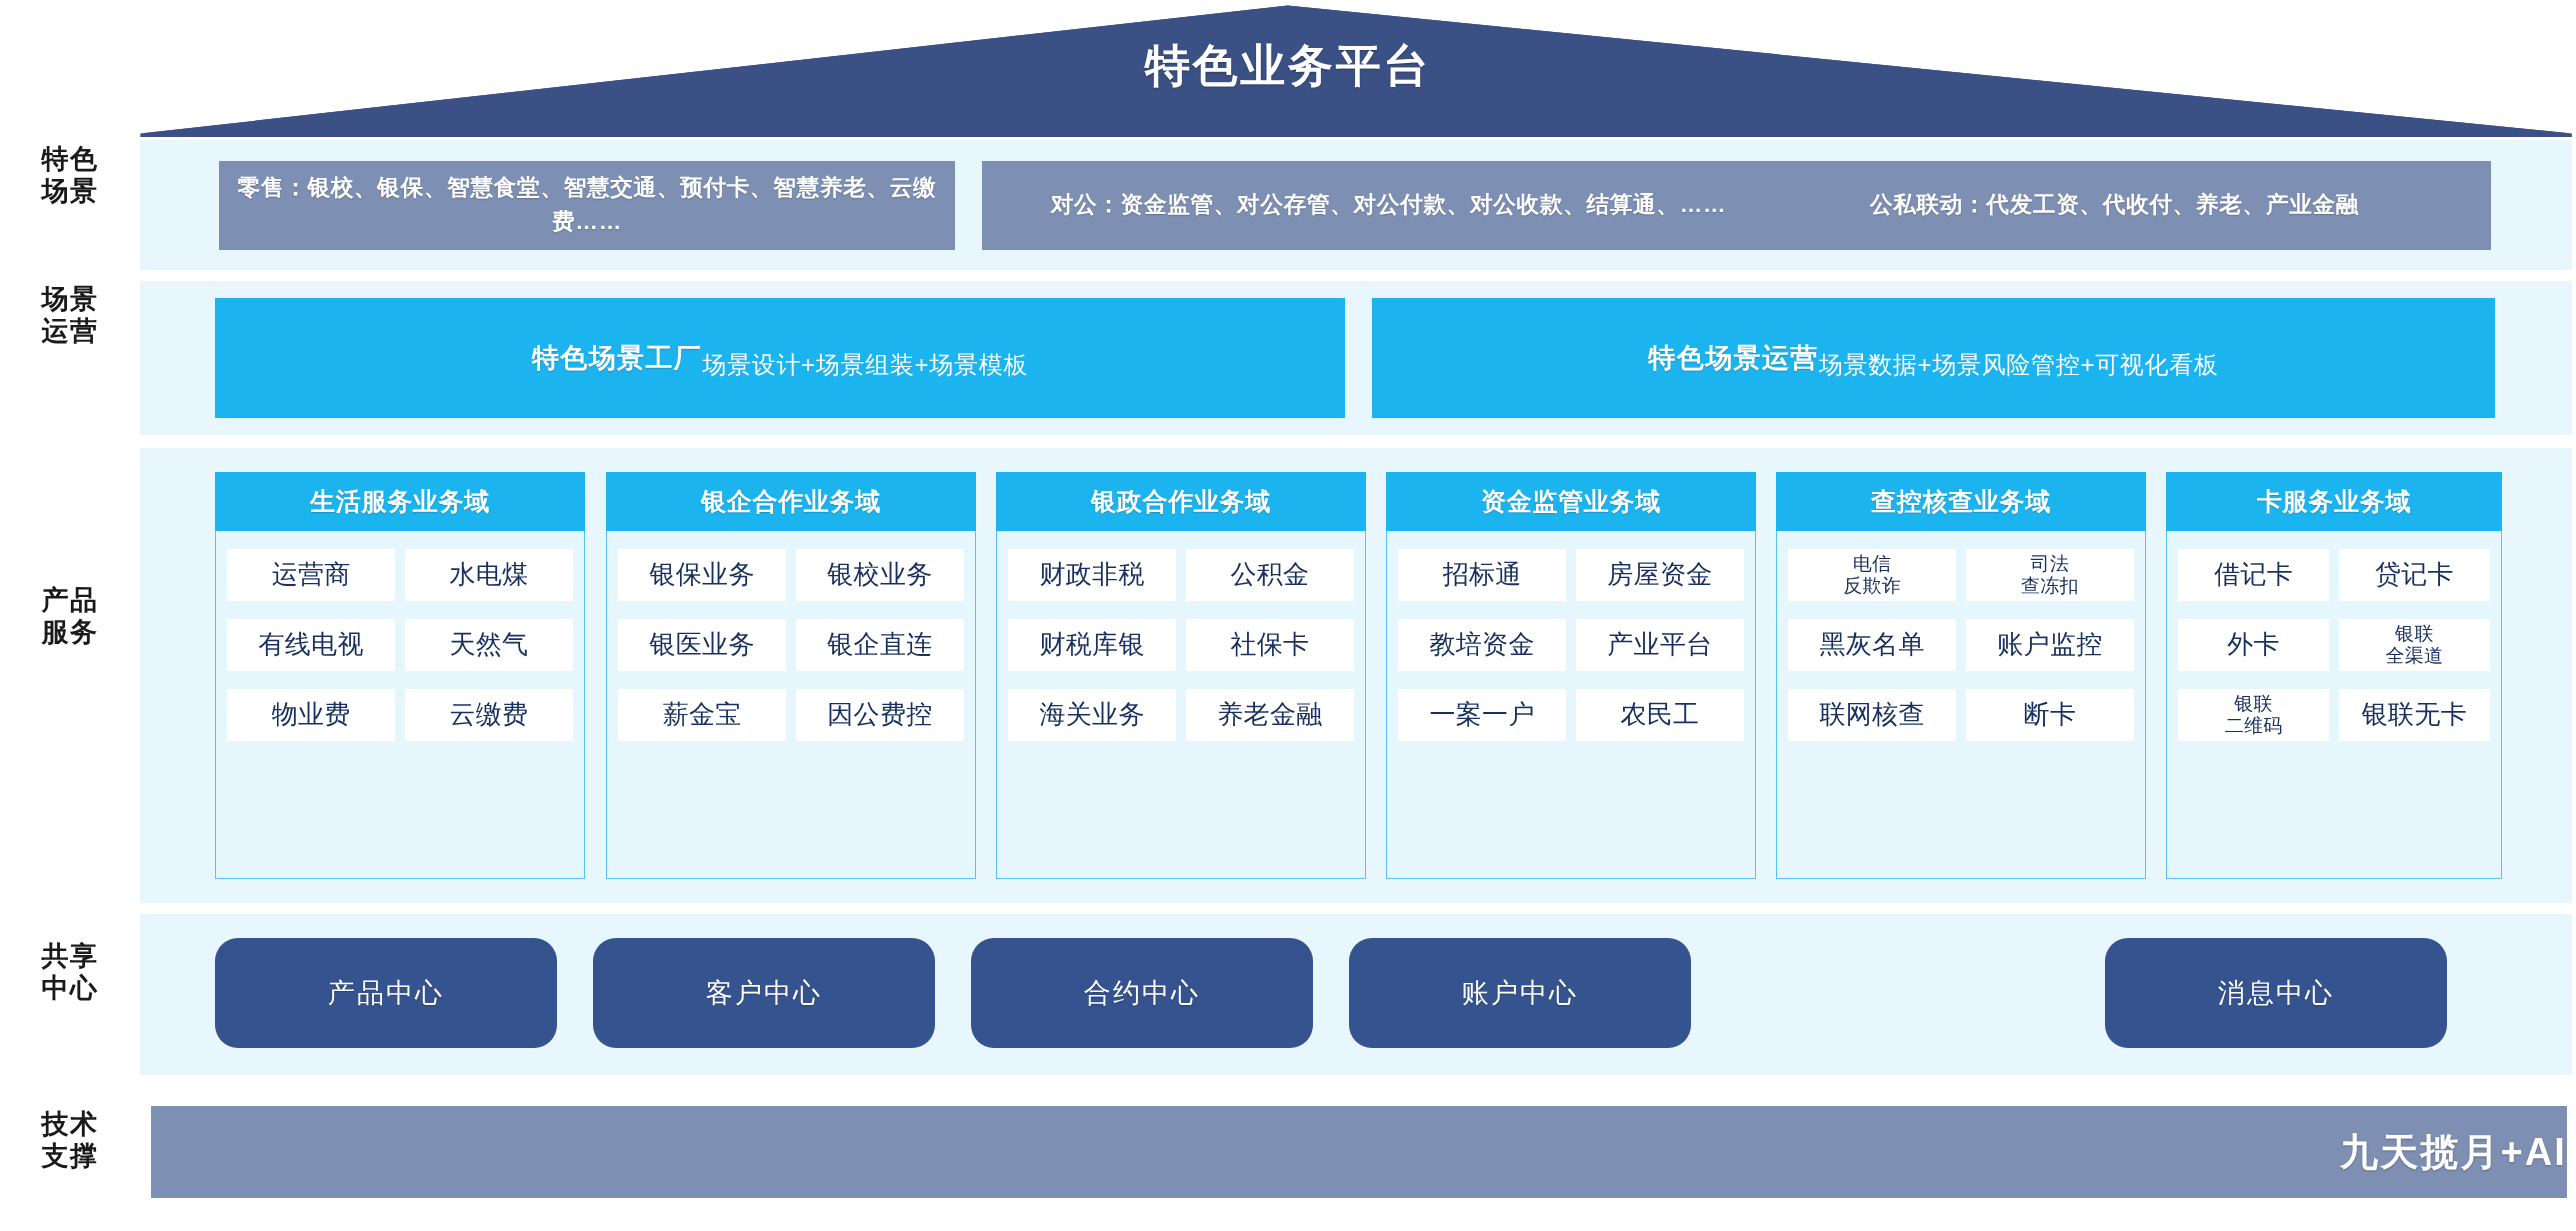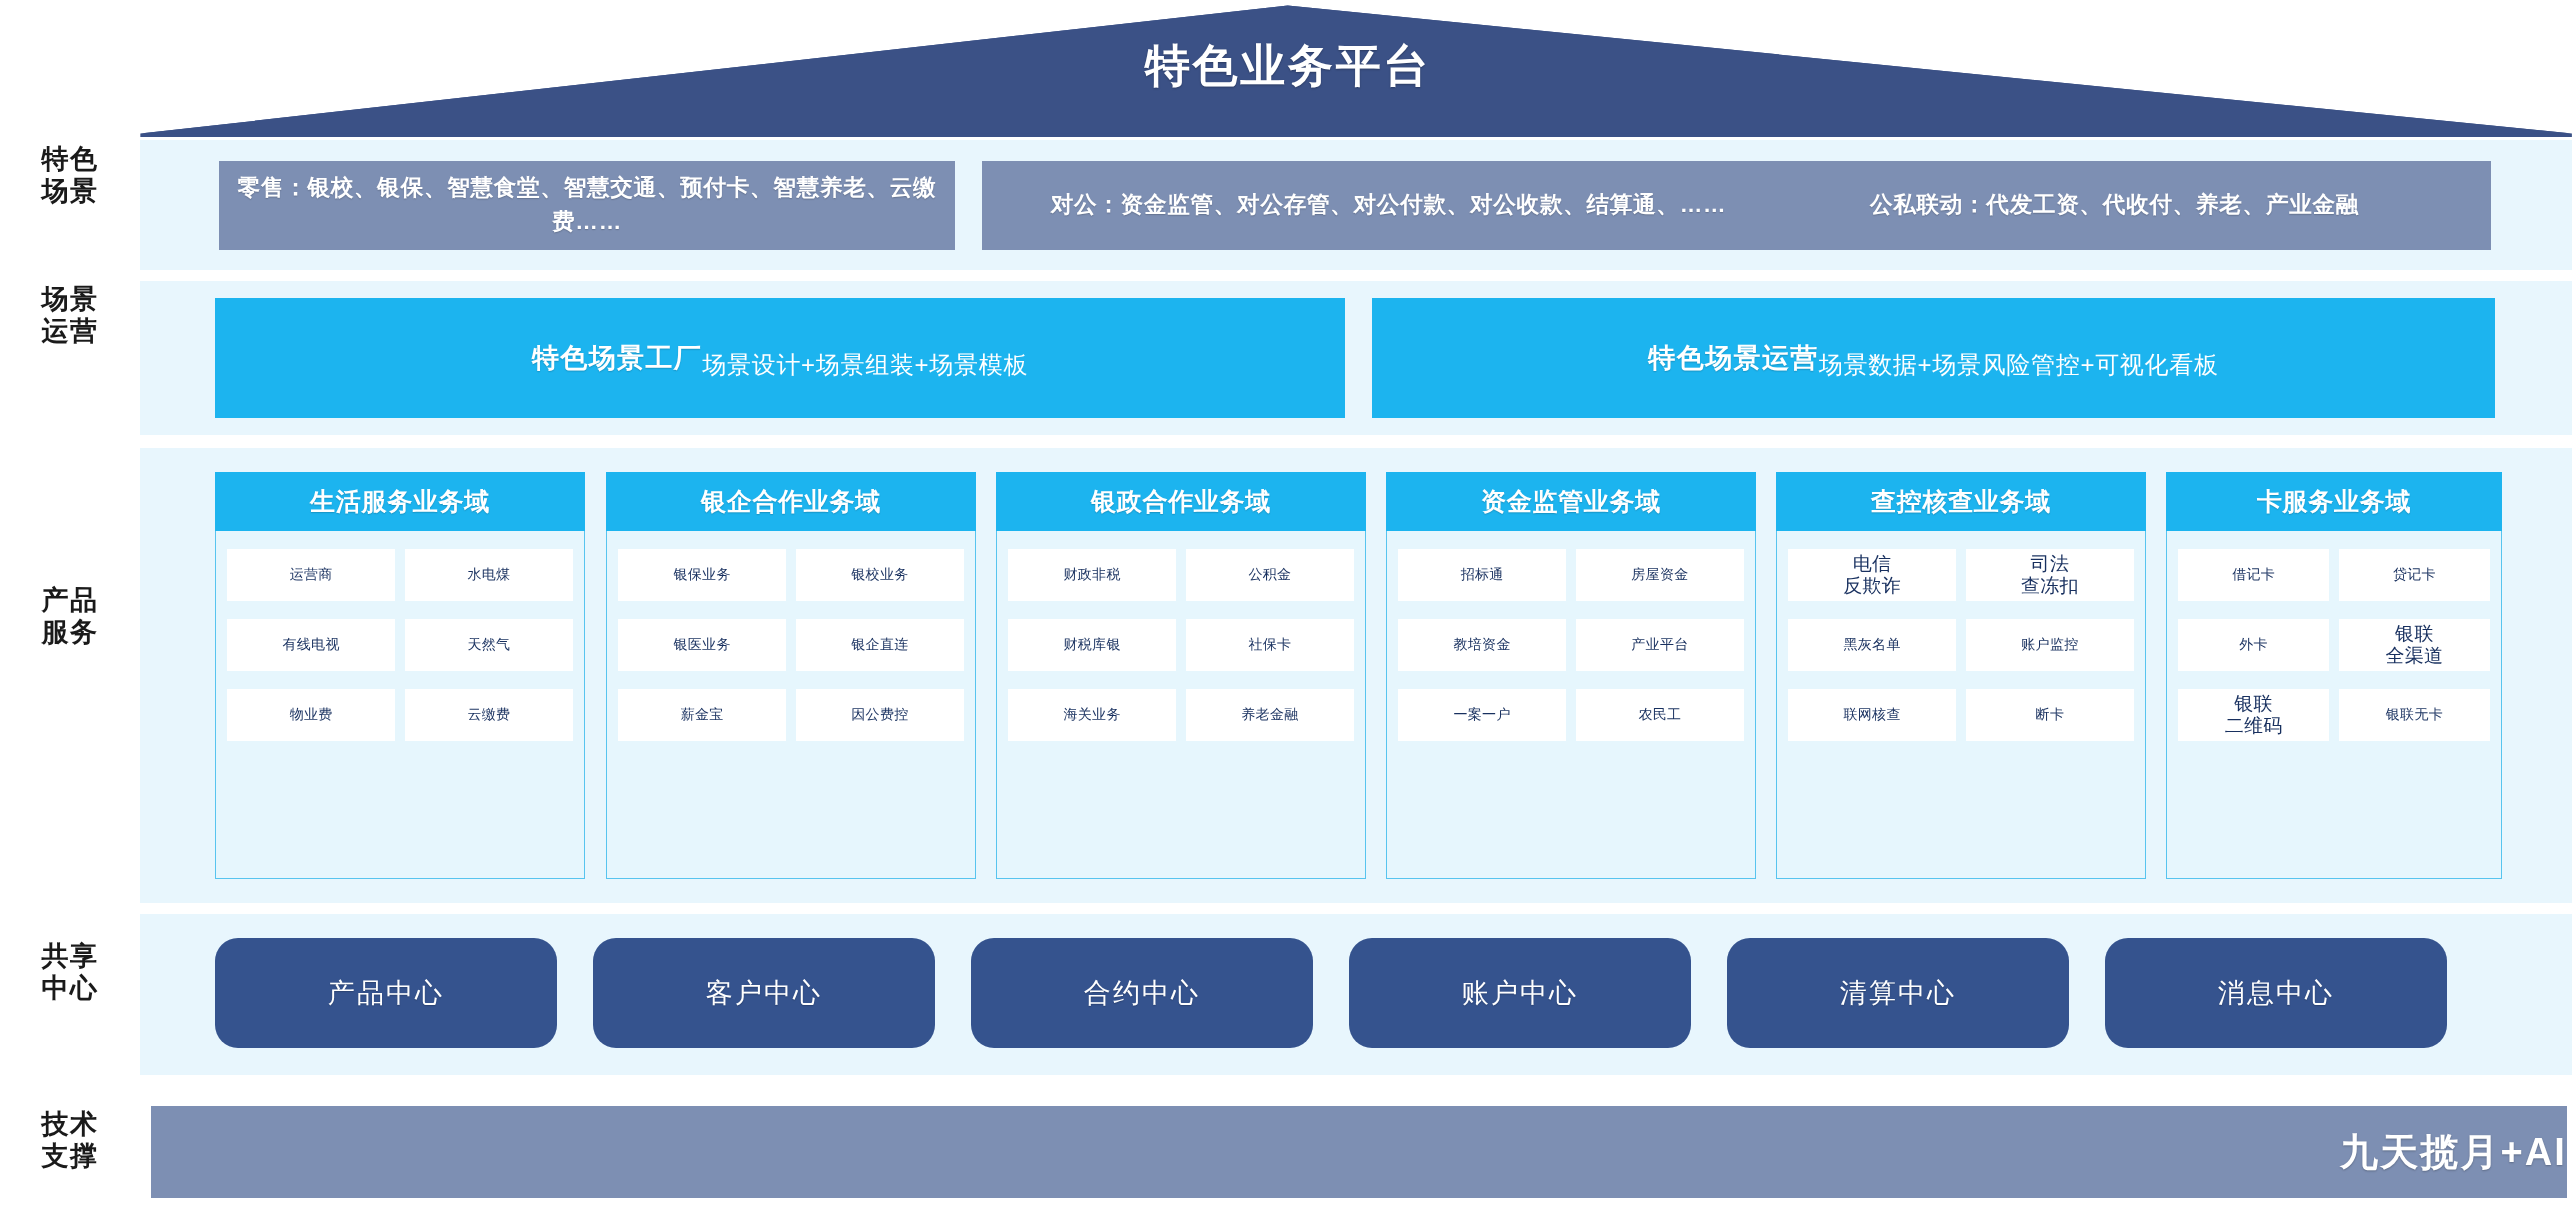--- a/index.html
+++ b/index.html
@@ -52,21 +52,21 @@
     text-shadow:0 0.7px 1.4px rgba(0,0,0,.18);
     margin:-1.4px -1.4px 0 -1.4px;
   }
   .dom-grid{
     display:grid;grid-template-columns:1fr 1fr;
     gap:18px 9.6px;padding:18px 11px 15px 11px;box-sizing:border-box;
   }
   .dom-cell{
     background:#ffffff;height:52px;
     display:flex;align-items:center;justify-content:center;text-align:center;
-    color:#18305f;font-size:14px;line-height:1.12;letter-spacing:0.3px;
+    color:#18305f;font-size:26px;line-height:1.12;letter-spacing:0.3px;
   }
   .dom-cell.two-line{font-size:19px;}
 
   
   .center-box{
     position:absolute;background:#35538e;color:#ffffff;
     display:flex;align-items:center;justify-content:center;
     font-size:27px;letter-spacing:2.1px;
     text-shadow:0 0.7px 1.4px rgba(0,0,0,.22);
     border-radius:23px;
@@ -216,23 +216,20 @@
   </div>
   <div class="center-box" style="left:453px;top:24px;width:342px;height:110px;">
     <span>客户中心</span>
   </div>
   <div class="center-box" style="left:831px;top:24px;width:342px;height:110px;">
     <span>合约中心</span>
   </div>
   <div class="center-box" style="left:1209px;top:24px;width:342px;height:110px;">
     <span>账户中心</span>
   </div>
-  <div class="center-box" style="left:1587px;top:24px;width:342px;height:110px;">
-    <span>清算中心</span>
-  </div>
   <div class="center-box" style="left:1965px;top:24px;width:342px;height:110px;">
     <span>消息中心</span>
   </div>
 </div>
 
 <div class="tech-bar" style="left:151px;top:1106px;width:2416px;height:92px;">
   <span>九天揽月+AI</span>
 </div>
 
 

